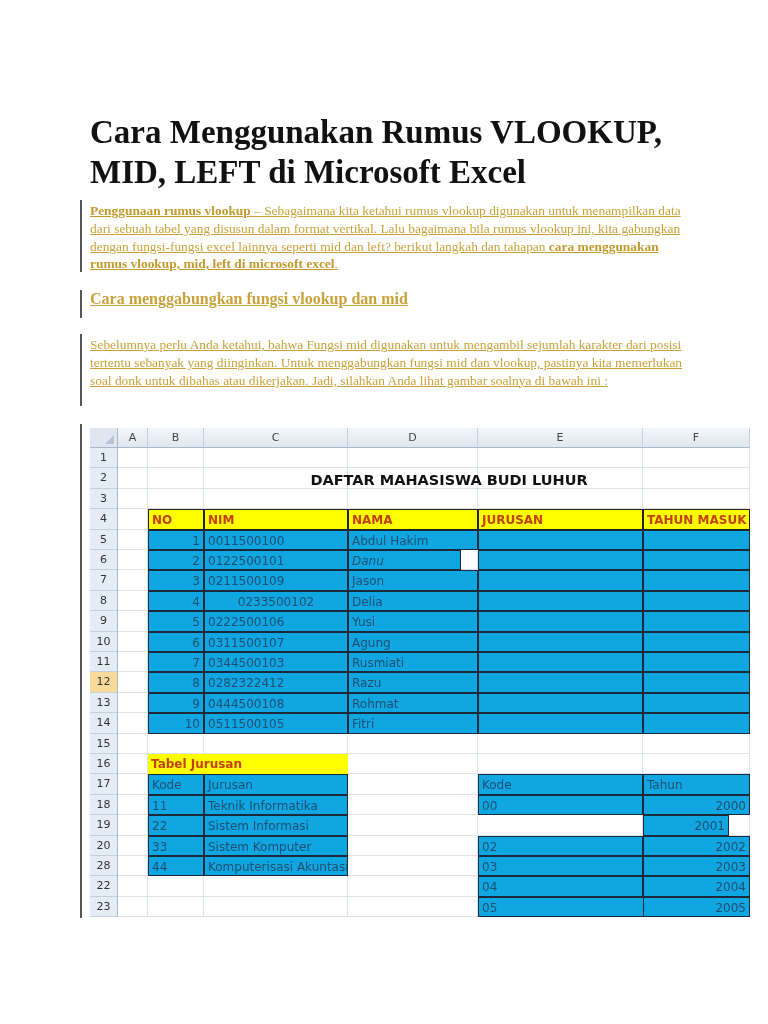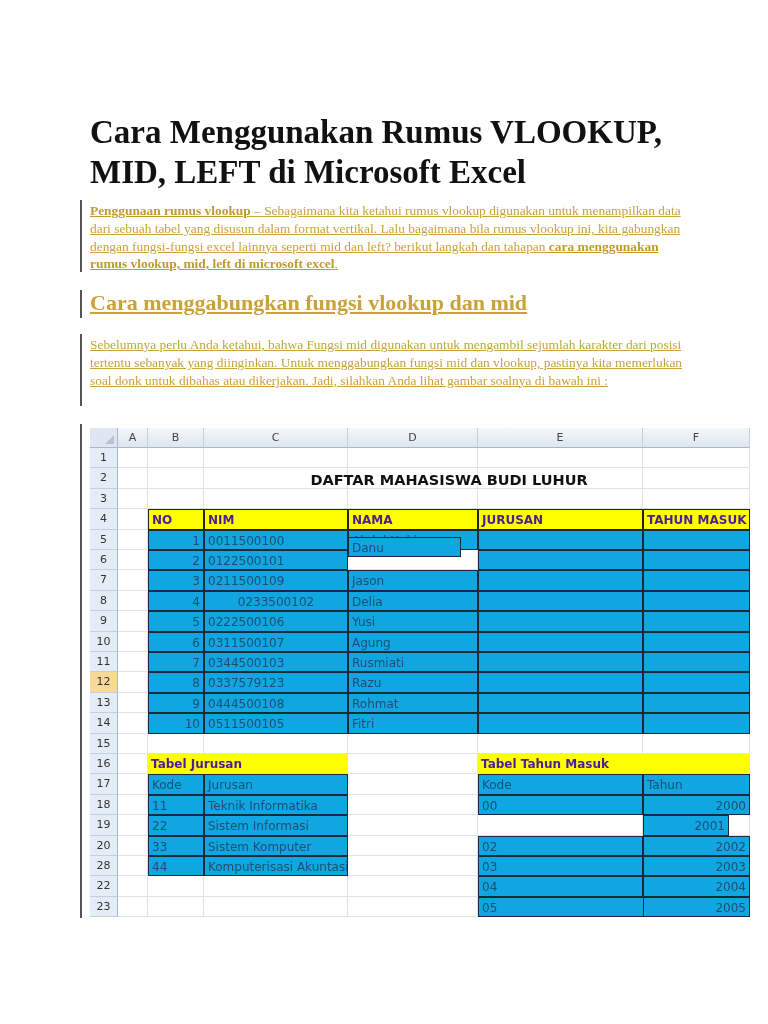--- a/index.html
+++ b/index.html
@@ -2,32 +2,32 @@
 <html><head>
 <meta charset="utf-8">
 <style>
   html, body { margin: 0; padding: 0; background: #ffffff; }
   body { width: 768px; height: 1024px; position: relative; overflow: hidden; font-family: "Liberation Serif", serif; }
   .title { position: absolute; left: 90px; top: 112px; width: 620px; font-family: "Liberation Serif", serif; font-weight: bold; font-size: 33px; line-height: 40px; color: #111; margin: 0; }
   .bar { position: absolute; left: 80px; width: 2px; background: #555; }
   .para { position: absolute; left: 90px; width: 600px; font-family: "Liberation Serif", serif; font-size: 13.4px; line-height: 17.8px; color: #c9a23a; margin: 0; }
   .para span { text-decoration: underline; }
   .para b { text-decoration: underline; color: #c29a2c; }
-  .h2 { position: absolute; left: 90px; top: 290px; font-family: "Liberation Serif", serif; font-weight: bold; font-size: 22px; color: #c9a23a; text-decoration: underline; margin: 0; }
+  .h2 { position: absolute; left: 90px; top: 290px; font-family: "Liberation Serif", serif; font-weight: bold; font-size: 16px; color: #c9a23a; text-decoration: underline; margin: 0; }
 
   .sheet { position: absolute; left: 90px; top: 428px; width: 660px; height: 488px; background: #fff; font-family: "DejaVu Sans", sans-serif; }
   .colhdr { position: absolute; top: 0; height: 20px; background: linear-gradient(#f4f7fb, #dfe6ef); border-right: 1px solid #c5d0dc; border-bottom: 1px solid #a9b8c8; font-size: 11px; color: #444; text-align: center; line-height: 20px; box-sizing: border-box; }
   .rowhdr { position: absolute; left: 0; width: 28px; height: 20.4px; background: #e4ecf6; border-bottom: 1px solid #c5d0dc; border-right: 1px solid #a9b8c8; font-size: 11px; color: #333; text-align: center; line-height: 20px; box-sizing: border-box; }
   .rowhdr.sel { background: #f9d99a; }
   .corner { position: absolute; left: 0; top: 0; width: 28px; height: 20px; background: #dfe6ef; border-right: 1px solid #a9b8c8; border-bottom: 1px solid #a9b8c8; box-sizing: border-box; }
   .corner:after { content: ""; position: absolute; right: 3px; bottom: 3px; border-left: 9px solid transparent; border-bottom: 9px solid #b7c4d3; }
   .gridv { position: absolute; top: 20px; width: 1px; height: 468px; background: #dde3ea; }
   .gridh { position: absolute; left: 28px; width: 632px; height: 1px; background: #dde3ea; }
   .cell { position: absolute; height: 20.4px; line-height: 20px; font-size: 12px; box-sizing: border-box; padding: 0 3px; white-space: nowrap; overflow: hidden; color: #1f4e70; }
-  .yellow { background: #ffff00; color: #4c1d95; font-weight: bold; }
+  .yellow { background: #ffff00; color: #c2410c; font-weight: bold; }
   .blue { background: #0fa6e2; border: 1px solid #1a2a3a; }
   .right { text-align: right; }
   .sheet-title { position: absolute; top: 40.8px; left: 58px; width: 602px; height: 20.4px; text-align: center; line-height: 22px; font-size: 14.5px; font-weight: bold; color: #111; }
 </style>
 </head>
 <body>
 
 <h1 class="title">Cara Menggunakan Rumus VLOOKUP, MID, LEFT di Microsoft Excel</h1>
 
 <div class="bar" style="top:200px;height:72px;"></div>
@@ -109,21 +109,21 @@
     <div class="cell yellow" style="top:81.19999999999999px;left:258px;width:130px;border:1px solid #222;">NAMA</div>
     <div class="cell yellow" style="top:81.19999999999999px;left:388px;width:165px;border:1px solid #222;">JURUSAN</div>
     <div class="cell yellow" style="top:81.19999999999999px;left:553px;width:107px;border:1px solid #222;">TAHUN MASUK</div>
     <div class="cell blue right" style="top:101.6px;left:58px;width:56px;">1</div>
     <div class="cell blue" style="top:101.6px;left:114px;width:144px;">0011500100</div>
     <div class="cell blue" style="top:101.6px;left:258px;width:130px;">Abdul Hakim</div>
     <div class="cell blue" style="top:101.6px;left:388px;width:165px;"></div>
     <div class="cell blue" style="top:101.6px;left:553px;width:107px;"></div>
     <div class="cell blue right" style="top:122px;left:58px;width:56px;">2</div>
     <div class="cell blue" style="top:122px;left:114px;width:144px;">0122500101</div>
-    <div class="cell blue" style="top:109px;left:258px;width:113px;">Danu</div>
+    <div class="cell blue" style="top:122px;left:258px;width:113px;font-style:italic;">Danu</div>
     <div class="cell blue" style="top:122px;left:388px;width:165px;"></div>
     <div class="cell blue" style="top:122px;left:553px;width:107px;"></div>
     <div class="cell blue right" style="top:142.39999999999998px;left:58px;width:56px;">3</div>
     <div class="cell blue" style="top:142.39999999999998px;left:114px;width:144px;">0211500109</div>
     <div class="cell blue" style="top:142.39999999999998px;left:258px;width:130px;">Jason</div>
     <div class="cell blue" style="top:142.39999999999998px;left:388px;width:165px;"></div>
     <div class="cell blue" style="top:142.39999999999998px;left:553px;width:107px;"></div>
     <div class="cell blue right" style="top:162.79999999999998px;left:58px;width:56px;">4</div>
     <div class="cell blue" style="top:162.79999999999998px;left:114px;width:144px;text-align:center;">0233500102</div>
     <div class="cell blue" style="top:162.79999999999998px;left:258px;width:130px;">Delia</div>
@@ -138,21 +138,21 @@
     <div class="cell blue" style="top:203.6px;left:114px;width:144px;">0311500107</div>
     <div class="cell blue" style="top:203.6px;left:258px;width:130px;">Agung</div>
     <div class="cell blue" style="top:203.6px;left:388px;width:165px;"></div>
     <div class="cell blue" style="top:203.6px;left:553px;width:107px;"></div>
     <div class="cell blue right" style="top:224px;left:58px;width:56px;">7</div>
     <div class="cell blue" style="top:224px;left:114px;width:144px;">0344500103</div>
     <div class="cell blue" style="top:224px;left:258px;width:130px;">Rusmiati</div>
     <div class="cell blue" style="top:224px;left:388px;width:165px;"></div>
     <div class="cell blue" style="top:224px;left:553px;width:107px;"></div>
     <div class="cell blue right" style="top:244.39999999999998px;left:58px;width:56px;">8</div>
-    <div class="cell blue" style="top:244.39999999999998px;left:114px;width:144px;">0337579123</div>
+    <div class="cell blue" style="top:244.39999999999998px;left:114px;width:144px;">0282322412</div>
     <div class="cell blue" style="top:244.39999999999998px;left:258px;width:130px;">Razu</div>
     <div class="cell blue" style="top:244.39999999999998px;left:388px;width:165px;"></div>
     <div class="cell blue" style="top:244.39999999999998px;left:553px;width:107px;"></div>
     <div class="cell blue right" style="top:264.79999999999995px;left:58px;width:56px;">9</div>
     <div class="cell blue" style="top:264.79999999999995px;left:114px;width:144px;">0444500108</div>
     <div class="cell blue" style="top:264.79999999999995px;left:258px;width:130px;">Rohmat</div>
     <div class="cell blue" style="top:264.79999999999995px;left:388px;width:165px;"></div>
     <div class="cell blue" style="top:264.79999999999995px;left:553px;width:107px;"></div>
     <div class="cell blue right" style="top:285.2px;left:58px;width:56px;">10</div>
     <div class="cell blue" style="top:285.2px;left:114px;width:144px;">0511500105</div>
@@ -163,21 +163,20 @@
     <div class="cell blue" style="top:346.4px;left:58px;width:56px;">Kode</div>
     <div class="cell blue" style="top:346.4px;left:114px;width:144px;">Jurusan</div>
     <div class="cell blue" style="top:366.79999999999995px;left:58px;width:56px;">11</div>
     <div class="cell blue" style="top:366.79999999999995px;left:114px;width:144px;">Teknik Informatika</div>
     <div class="cell blue" style="top:387.2px;left:58px;width:56px;">22</div>
     <div class="cell blue" style="top:387.2px;left:114px;width:144px;">Sistem Informasi</div>
     <div class="cell blue" style="top:407.59999999999997px;left:58px;width:56px;">33</div>
     <div class="cell blue" style="top:407.59999999999997px;left:114px;width:144px;">Sistem Komputer</div>
     <div class="cell blue" style="top:428px;left:58px;width:56px;">44</div>
     <div class="cell blue" style="top:428px;left:114px;width:144px;">Komputerisasi Akuntasi</div>
-    <div class="cell yellow" style="top:326px;left:388px;width:272px;">Tabel Tahun Masuk</div>
     <div class="cell blue" style="top:346.4px;left:388px;width:165px;">Kode</div>
     <div class="cell blue" style="top:346.4px;left:553px;width:107px;">Tahun</div>
     <div class="cell blue" style="top:366.79999999999995px;left:388px;width:165px;">00</div>
     <div class="cell blue right" style="top:366.79999999999995px;left:553px;width:107px;">2000</div>
     <div class="cell blue right" style="top:387.2px;left:553px;width:86px;">2001</div>
     <div class="cell blue" style="top:407.59999999999997px;left:388px;width:165px;">02</div>
     <div class="cell blue right" style="top:407.59999999999997px;left:553px;width:107px;">2002</div>
     <div class="cell blue" style="top:428px;left:388px;width:165px;">03</div>
     <div class="cell blue right" style="top:428px;left:553px;width:107px;">2003</div>
     <div class="cell blue" style="top:448.4px;left:388px;width:165px;">04</div>

